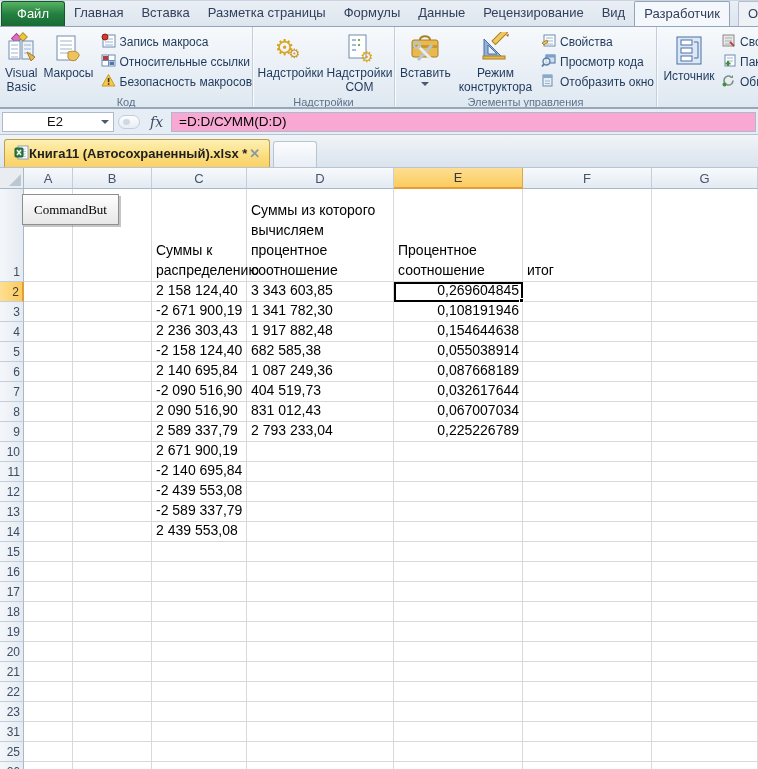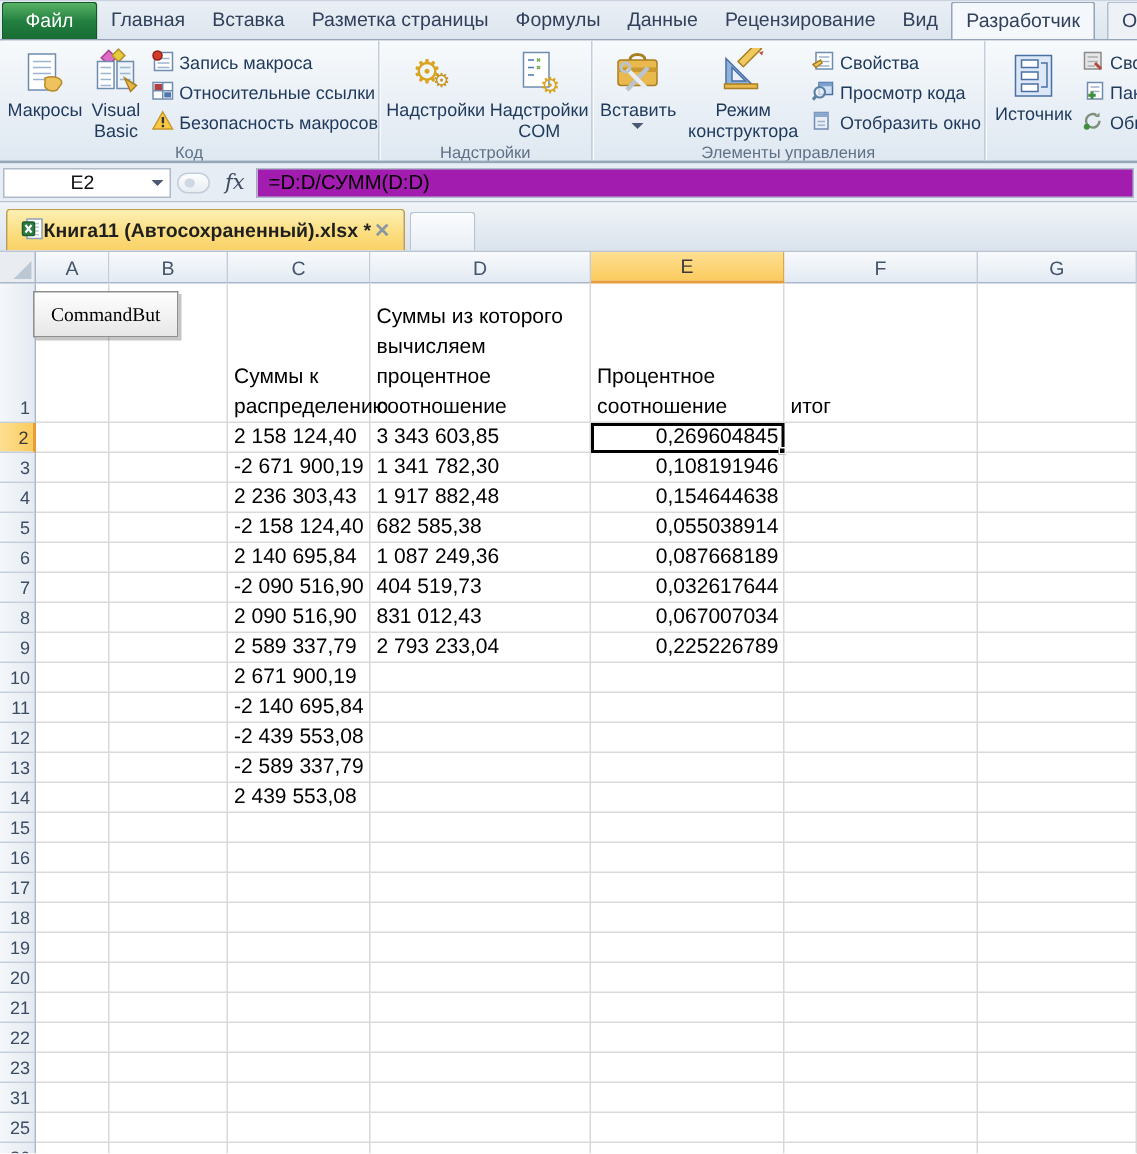--- a/index.html
+++ b/index.html
@@ -27,21 +27,21 @@
   .tri{width:0;height:0;border-left:4px solid transparent;border-right:4px solid transparent;border-top:4px solid #4a5a74;margin-top:2px}
   .gear{color:#d9a420;font-size:22px;line-height:22px}
   .gear.sm{font-size:13px;position:relative;left:-6px;top:6px;color:#c79422}
   
   .fbar{height:26px;background:#e7edf4;border-bottom:1px solid #b6c2d1;display:flex;align-items:center;padding:2px 2px}
   .namebox{width:112px;height:20px;background:#fff;border:1px solid #aebaca;display:flex;align-items:center;font-size:13px;color:#111;padding:0 4px 0 6px}
   .namebox .nb-text{flex:1;text-align:center}
   .splitter{width:22px;height:14px;background:linear-gradient(#fdfdfe,#e8edf3);border:1px solid #c2cdd9;border-radius:7px;margin:0 4px;position:relative}
   .splitter::after{content:"";position:absolute;left:4px;top:3px;width:7px;height:6px;border-radius:50%;background:#cfd8e2}
   .fxlabel{font-family:"DejaVu Serif",serif;font-style:italic;font-weight:normal;font-size:14px;color:#3c4c63;padding:0 8px 0 6px}
-  .fformula{flex:1;height:20px;background:#a21caf;border:1px solid #aebaca;font-size:13.5px;color:#000;display:flex;align-items:center;padding-left:7px}
+  .fformula{flex:1;height:20px;background:#f9a8d4;border:1px solid #aebaca;font-size:13.5px;color:#000;display:flex;align-items:center;padding-left:7px}
   
   .doctabs{height:33px;background:linear-gradient(#f0f4f8,#dbe3ed);display:flex;align-items:flex-end;padding-left:4px;border-bottom:1px solid #b9c4d2;overflow:hidden}
   .dtab{height:28px;display:flex;align-items:center;gap:0;padding:0 9px;border:1px solid #c09f4a;border-bottom:none;
         border-radius:3px 3px 0 0;background:linear-gradient(#fdf0b4,#fbdd7d 60%,#fad167);font-weight:bold;font-size:13px;color:#1f1f1f;white-space:nowrap}
   .dtab .close{color:#8a97a5;font-size:13px;font-weight:bold;margin-left:2px}
   .dtab-empty{width:44px;height:26px;background:linear-gradient(#fbfcfe,#e9eef5);border:1px solid #b9c4d2;border-bottom:none;border-radius:3px 3px 0 0;margin-left:3px}
   
   .gridarea{position:relative;height:602px;overflow:hidden;background:#fff}
   #grid{display:grid}
   .corner{background:#e9edf2;border-right:1px solid #a9b8c9;border-bottom:1px solid #a9b8c9;position:relative}
@@ -78,42 +78,42 @@
     <div class="tab">Рецензирование</div>
     <div class="tab">Вид</div>
     <div class="tab tab-active">Разработчик</div>
     <div class="tab tab-off">Off</div>
   </div>
 
   <div class="ribbon">
 
     <div class="group" style="width:253px">
       <div class="group-body">
-        <div class="bigbtn" style="width:58px">
-          <span class="ic">
-            <svg width="32" height="32" viewBox="0 0 32 32">
-              <rect x="5" y="4" width="18" height="24" fill="#fff" stroke="#6f8cb0"></rect>
-              <path d="M8 9h12M8 13h12M8 17h12M8 21h8" stroke="#9db4d0"></path>
-              <path d="M16 20c6-2 12 0 11 4l-3 4c-4 2-9-1-8-4z" fill="#eec35e" stroke="#b68a28"></path>
-            </svg></span>
-          <span class="lbl">Макросы</span>
-        </div>
         <div class="bigbtn" style="width:52px">
           <span class="ic">
             <svg width="32" height="32" viewBox="0 0 32 32">
               <rect x="8" y="3" width="7" height="7" fill="#e06cc8" stroke="#a8438f" transform="rotate(45 11.5 6.5)"></rect>
               <rect x="15" y="2" width="6" height="6" fill="#e8c93e" stroke="#b2922a" transform="rotate(45 18 5)"></rect>
               <rect x="4" y="9" width="11" height="18" fill="#fff" stroke="#6f8cb0"></rect>
               <path d="M6 13h7M6 17h7M6 21h7M6 25h7" stroke="#9db4d0"></path>
               <rect x="17" y="9" width="11" height="18" fill="#eef3f9" stroke="#6f8cb0"></rect>
               <path d="M19 13h7M19 17h7M19 21h7" stroke="#9db4d0"></path>
               <path d="M22 20l8 5-4 4z" fill="#e8b64c" stroke="#a87f22"></path>
             </svg></span>
           <span class="lbl">Visual
 Basic</span>
+        </div>
+        <div class="bigbtn" style="width:58px">
+          <span class="ic">
+            <svg width="32" height="32" viewBox="0 0 32 32">
+              <rect x="5" y="4" width="18" height="24" fill="#fff" stroke="#6f8cb0"></rect>
+              <path d="M8 9h12M8 13h12M8 17h12M8 21h8" stroke="#9db4d0"></path>
+              <path d="M16 20c6-2 12 0 11 4l-3 4c-4 2-9-1-8-4z" fill="#eec35e" stroke="#b68a28"></path>
+            </svg></span>
+          <span class="lbl">Макросы</span>
         </div>
         <div class="smallstack">
           <div class="smallbtn">
             <span>
               <svg width="15" height="15" viewBox="0 0 15 15">
                 <rect x="2" y="2" width="12" height="12" fill="#fff" stroke="#6f8cb0"></rect>
                 <path d="M4 6h8M4 9h8M4 12h8" stroke="#9db4d0"></path>
                 <circle cx="4" cy="4" r="3" fill="#d23c2a" stroke="#8f1f14"></circle>
               </svg></span>
             <span>Запись макроса</span>

